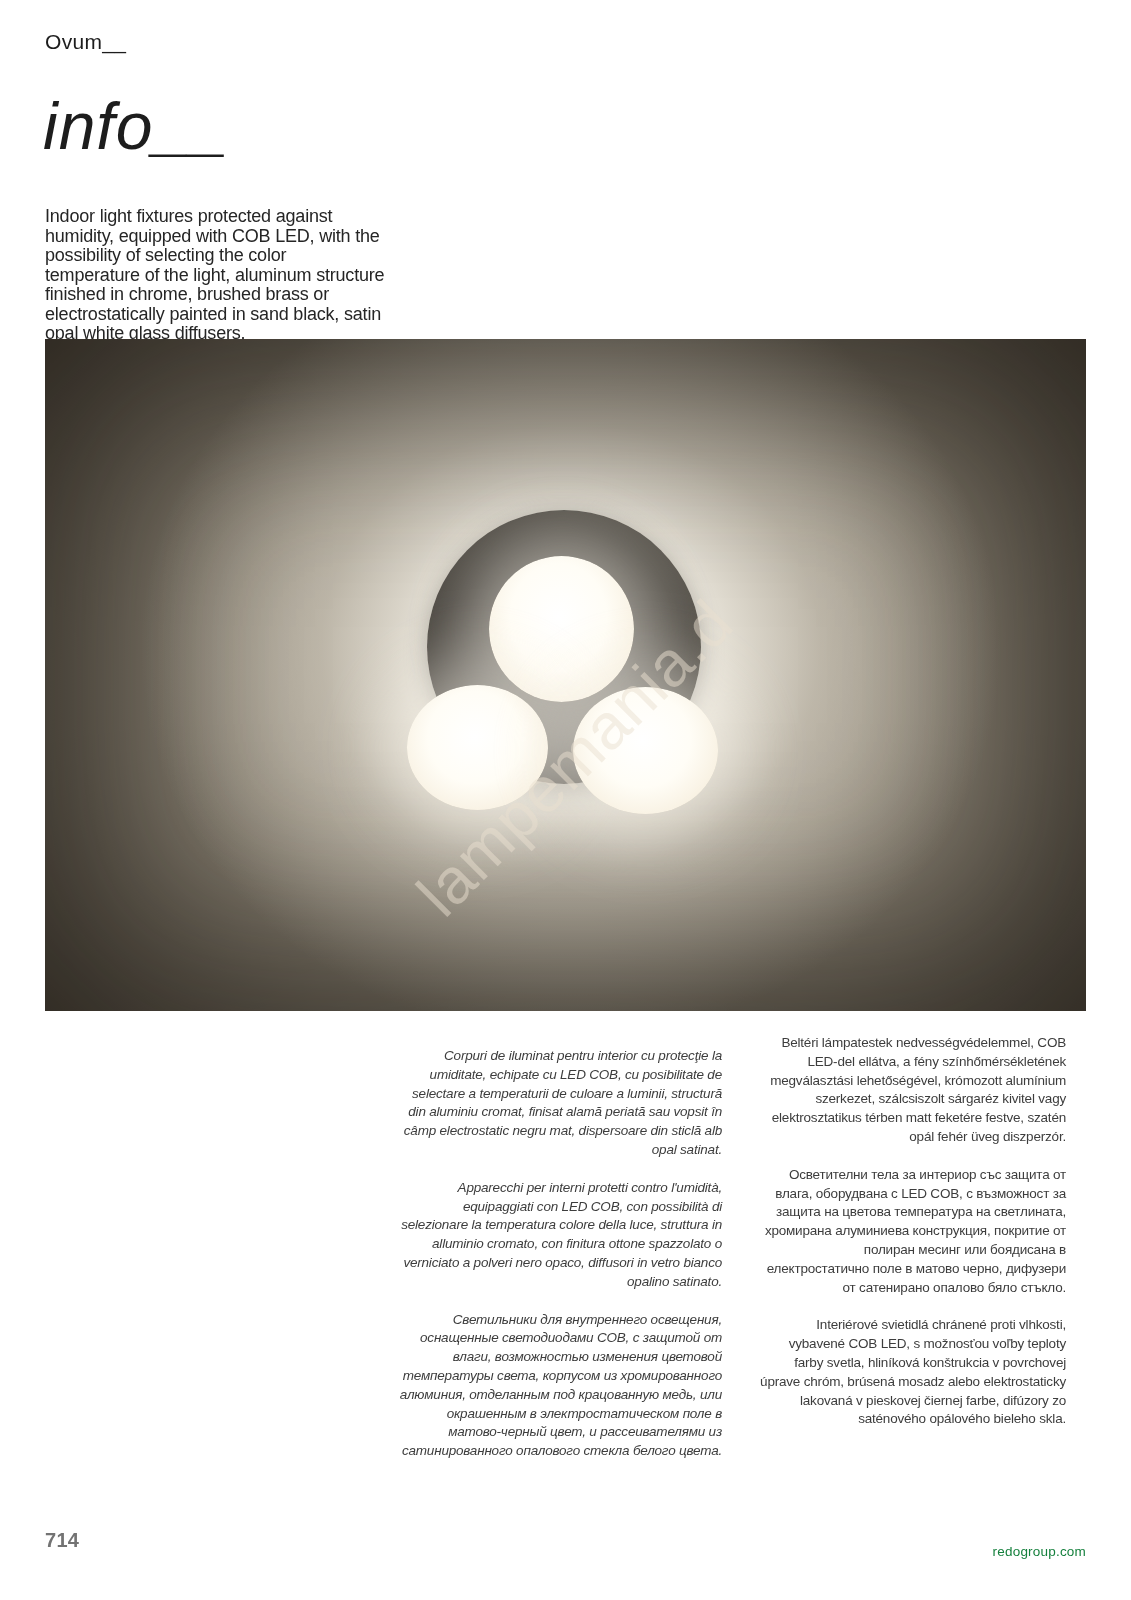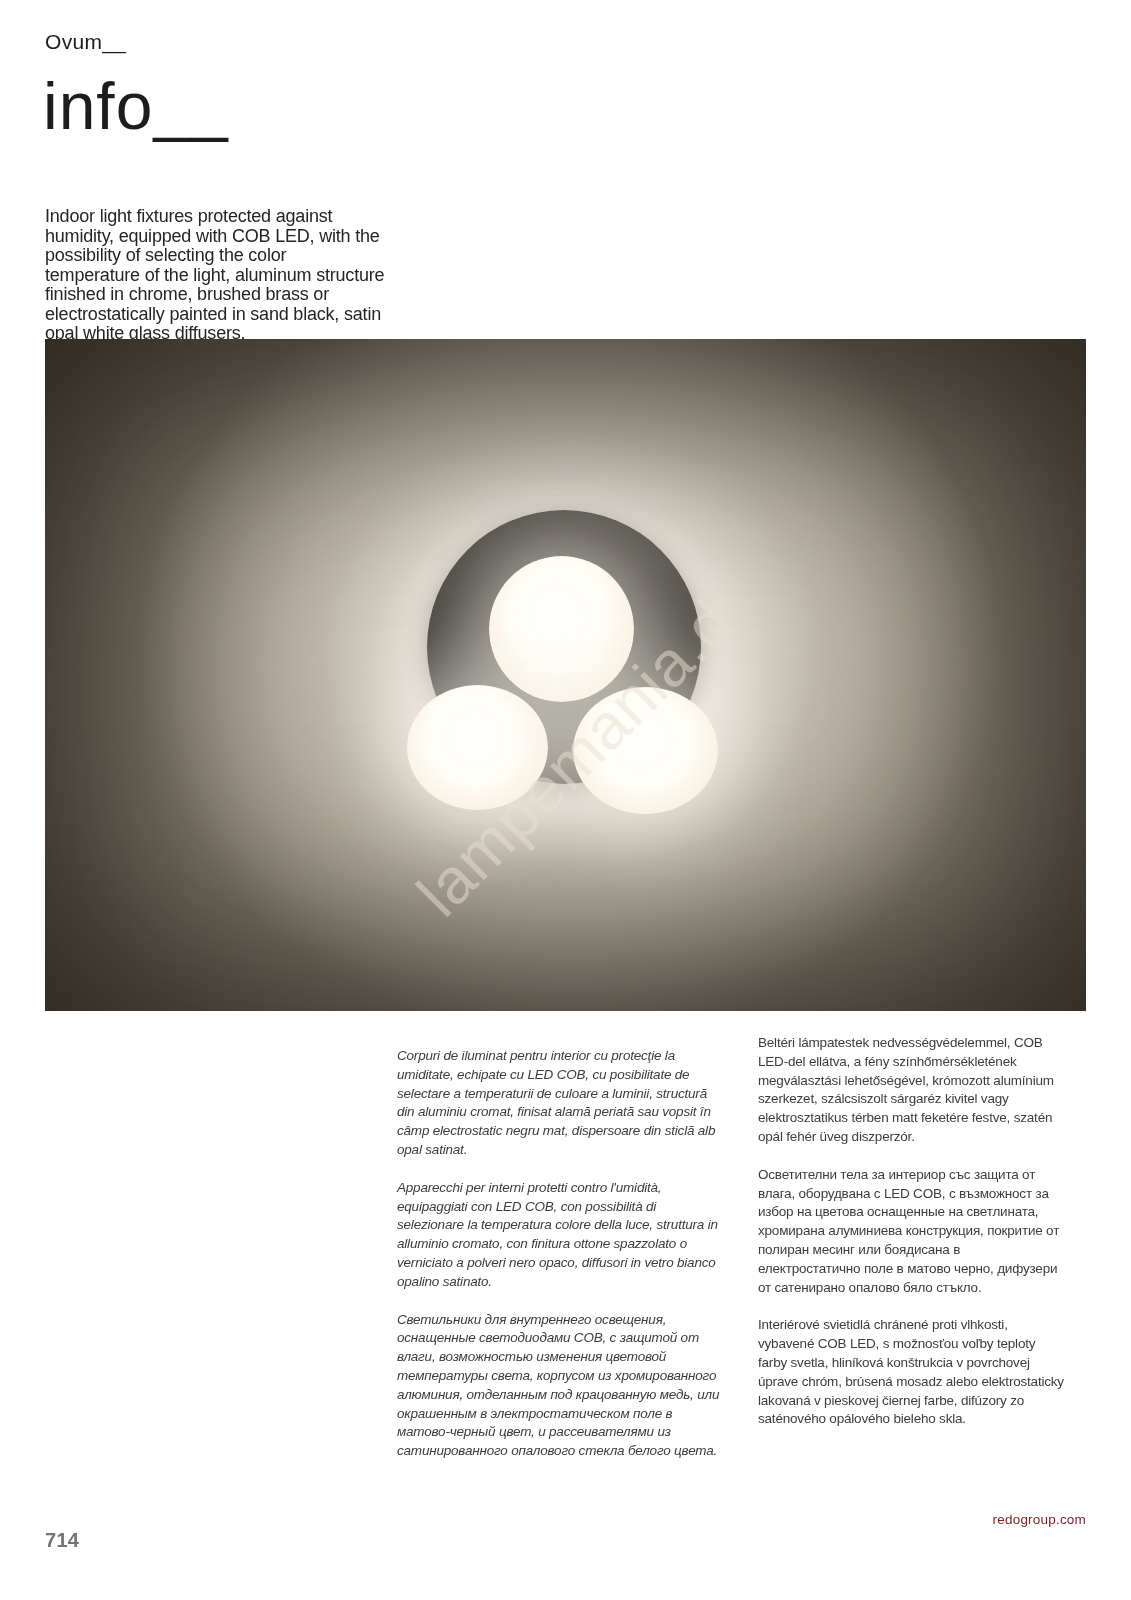--- a/index.html
+++ b/index.html
@@ -9,22 +9,22 @@
     position:relative; width:1131px; height:1600px;
     background:#ffffff; overflow:hidden; margin:0 auto;
   }
 
   
   .brand {
     position:absolute; left:45px; top:30px;
     font-size:21px; font-weight:400; color:#1d1d1d; letter-spacing:0.3px;
   }
   .title {
-    position:absolute; left:43px; top:68px;
-    font-size:66px; font-weight:200; color:#1d1d1d; letter-spacing:1px;
+    position:absolute; left:43px; top:88px;
+    font-size:66px; font-weight:200; color:#1d1d1d; letter-spacing:1px;font-style:italic;
   }
 
   
   .intro {
     position:absolute; left:45px; top:207px; width:340px;
     font-size:18px; line-height:19.5px; color:#252525; letter-spacing:-0.2px;
   }
 
   
   .photo {
@@ -58,33 +58,33 @@
   .watermark {
     position:absolute; left:270px; top:382px; width:520px;
     transform:rotate(-45deg);
     font-size:64px; font-weight:300; letter-spacing:1px;
     color:rgba(233,224,208,0.5); text-align:center; white-space:nowrap;
   }
 
   
   .col { position:absolute; color:#3d3d3d; font-size:13.5px;
          line-height:18.8px; letter-spacing:-0.2px; }
-  .col p { margin:0 0 19px 0; }
+  .col p { margin:0 0 19px 0;text-align:right; }
   .col p:last-child { margin-bottom:0; }
   .col-left  { left:397px; top:1047px; width:325px;font-style:italic; }
   .col-right { left:758px; top:1034px; width:308px; }
 
   
   .page-number {
     position:absolute; left:45px; top:1529px;
     font-size:20px; font-weight:600; color:#737373; letter-spacing:0.3px;
   }
   .website {
-    position:absolute; right:45px; top:1512px;
-    font-size:13.5px; color:#7f1d1d; letter-spacing:0.2px;
+    position:absolute; right:45px; top:1544px;
+    font-size:13.5px; color:#15803d; letter-spacing:0.2px;
   }
 </style>
 </head>
 <body>
 
 <div class="page">
 
   <div class="brand">Ovum__</div>
 
   <div class="title">info__</div>
@@ -100,21 +100,21 @@
   </div>
 
   <div class="col col-left">
     <p>Corpuri de iluminat pentru interior cu protecţie la umiditate, echipate cu LED COB, cu posibilitate de selectare a temperaturii de culoare a luminii, structură din aluminiu cromat, finisat alamă periată sau vopsit în câmp electrostatic negru mat, dispersoare din sticlă alb opal satinat.</p>
     <p>Apparecchi per interni protetti contro l'umidità, equipaggiati con LED COB, con possibilità di selezionare la temperatura colore della luce, struttura in alluminio cromato, con finitura ottone spazzolato o verniciato a polveri nero opaco, diffusori in vetro bianco opalino satinato.</p>
     <p>Светильники для внутреннего освещения, оснащенные светодиодами COB, с защитой от влаги, возможностью изменения цветовой температуры света, корпусом из хромированного алюминия, отделанным под крацованную медь, или окрашенным в электростатическом поле в матово-черный цвет, и рассеивателями из сатинированного опалового стекла белого цвета.</p>
   </div>
 
   <div class="col col-right">
     <p>Beltéri lámpatestek nedvességvédelemmel, COB LED-del ellátva, a fény színhőmérsékletének megválasztási lehetőségével, krómozott alumínium szerkezet, szálcsiszolt sárgaréz kivitel vagy elektrosztatikus térben matt feketére festve, szatén opál fehér üveg diszperzór.</p>
-    <p>Осветителни тела за интериор със защита от влага, оборудвана с LED COB, с възможност за избор на цветова оснащенные на светлината, хромирана алуминиева конструкция, покритие от полиран месинг или боядисана в електростатично поле в матово черно, дифузери от сатенирано опалово бяло стъкло.</p>
+    <p>Осветителни тела за интериор със защита от влага, оборудвана с LED COB, с възможност за защита на цветова температура на светлината, хромирана алуминиева конструкция, покритие от полиран месинг или боядисана в електростатично поле в матово черно, дифузери от сатенирано опалово бяло стъкло.</p>
     <p>Interiérové svietidlá chránené proti vlhkosti, vybavené COB LED, s možnosťou voľby teploty farby svetla, hliníková konštrukcia v povrchovej úprave chróm, brúsená mosadz alebo elektrostaticky lakovaná v pieskovej čiernej farbe, difúzory zo saténového opálového bieleho skla.</p>
   </div>
 
   <div class="page-number">714</div>
 
   <div class="website">redogroup.com</div>
 
 </div>
 
 </body></html>

